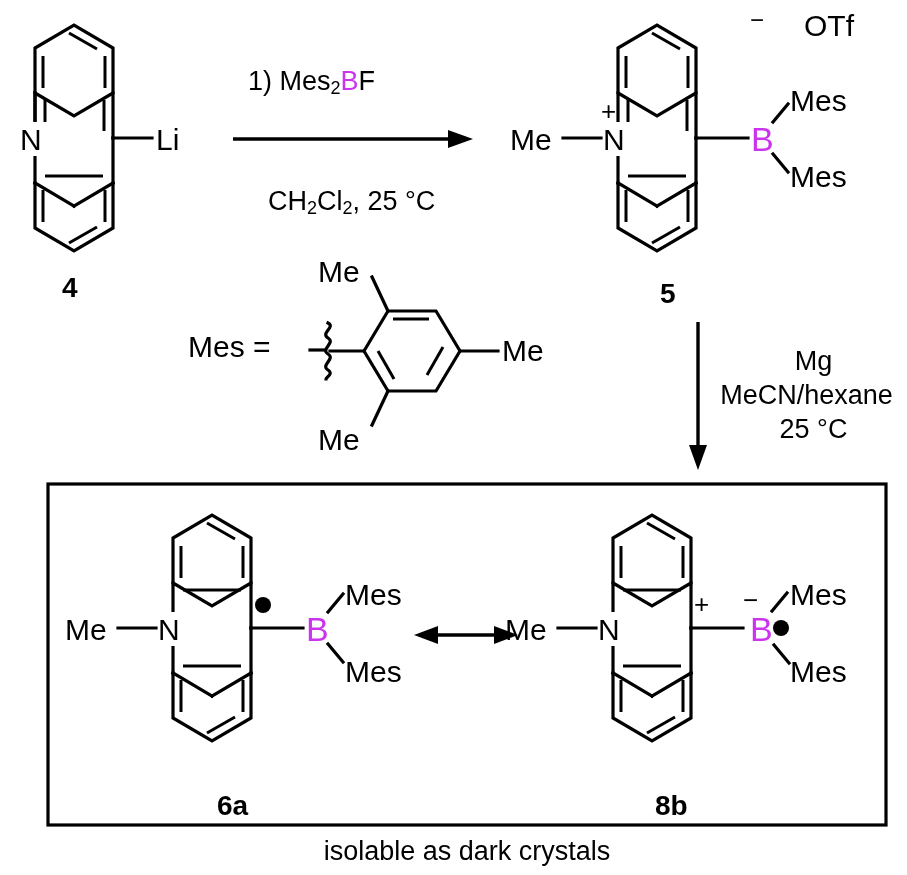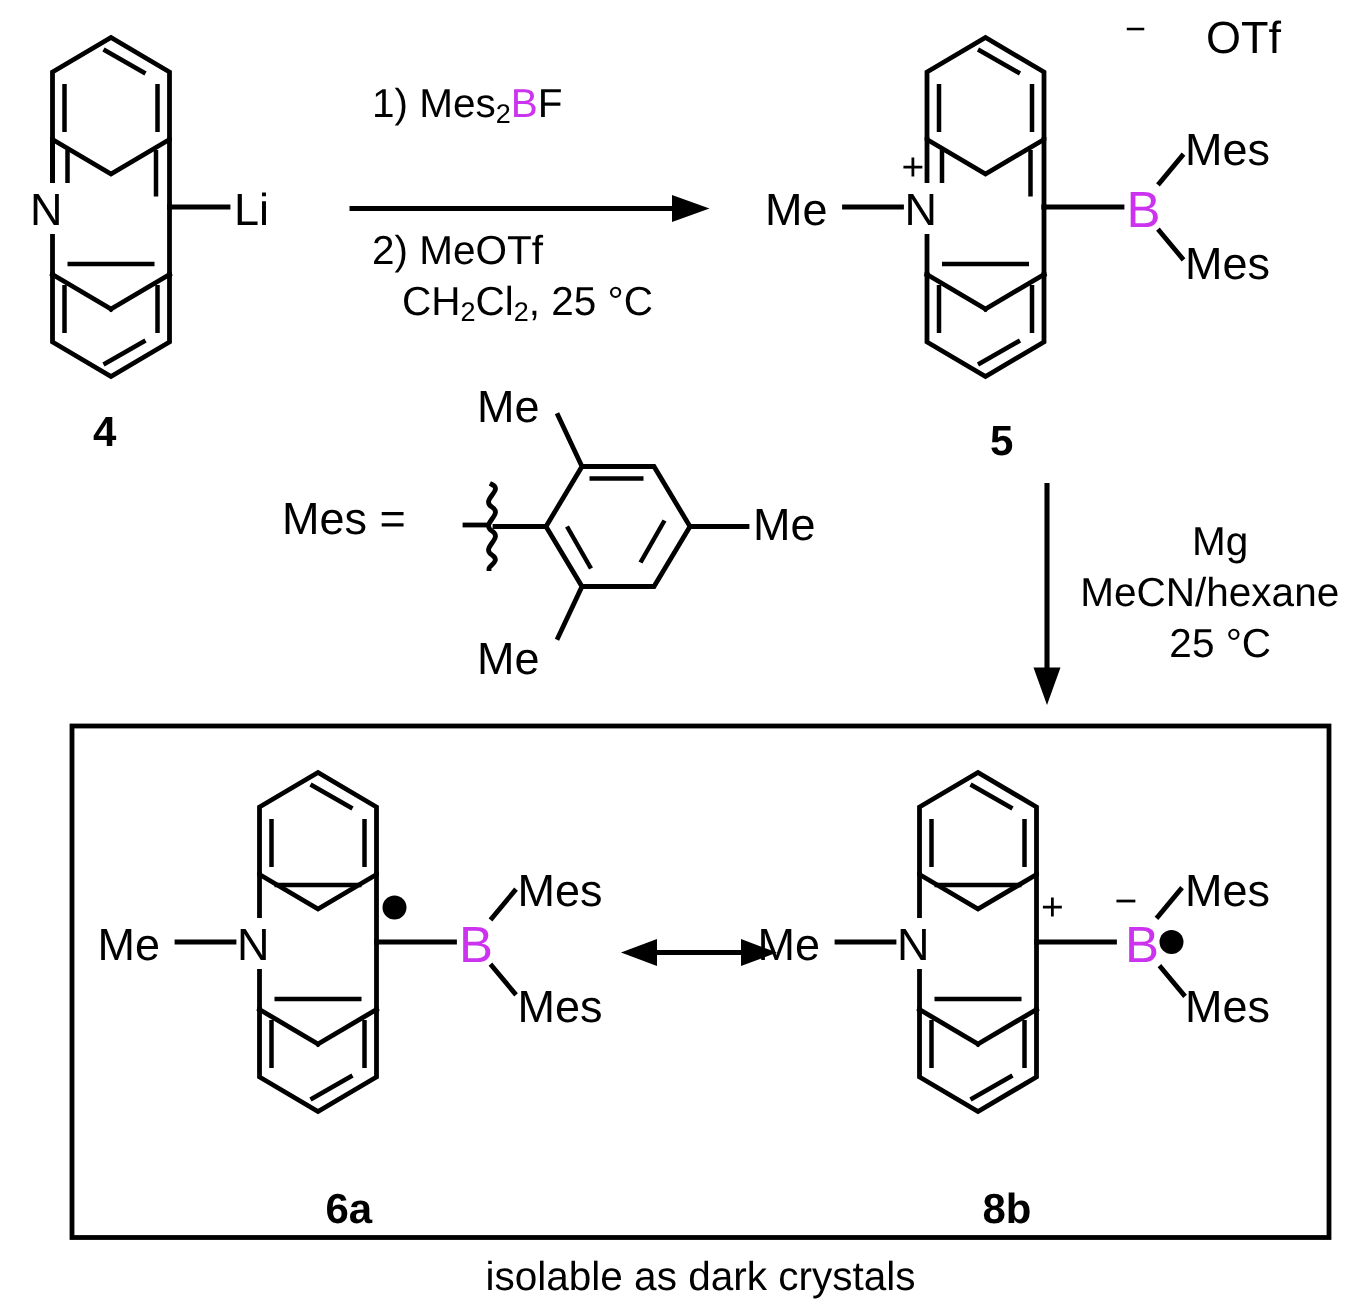--- a/index.html
+++ b/index.html
@@ -111,28 +111,25 @@
   </svg>
   <div style="position:absolute; left:62px; top:272px; width:60px; text-align:left;">
     <span class="lbl-bold" style="font-size:28px; font-weight:bold; font-family:'Liberation Sans',sans-serif;">4</span>
   </div>
 
   <svg style="position:absolute; left:230px; top:55px;" width="250" height="160">
     <path class="arrow-line" d="M3,84 L222,84"></path>
     <path d="M243,84 L218,75 L218,93 Z" fill="#000000"></path>
   </svg>
 
-  <div style="position:absolute; left:248px; top:54px; white-space:nowrap;">
+  <div style="position:absolute; left:248px; top:66px; white-space:nowrap;">
     <span class="cond" style="font-size:27px; font-family:'Liberation Sans',sans-serif;">1)</span><span class="cond" style="font-size:27px; font-family:'Liberation Sans',sans-serif;">&nbsp;</span><span class="cond" style="font-size:27px; font-family:'Liberation Sans',sans-serif;">Mes</span><span style="font-size:18px; font-family:'Liberation Sans',sans-serif; vertical-align:-4px;">2</span><span style="font-size:27px; color:#cc33ee; font-family:'Liberation Sans',sans-serif;">B</span><span class="cond" style="font-size:27px; font-family:'Liberation Sans',sans-serif;">F</span>
   </div>
 
 
-  <div style="position:absolute; left:248px; top:152px; white-space:nowrap;">
-    <span class="cond" style="font-size:27px; font-family:'Liberation Sans',sans-serif;">2)</span><span class="cond" style="font-size:27px; font-family:'Liberation Sans',sans-serif;">&nbsp;</span><span class="cond" style="font-size:27px; font-family:'Liberation Sans',sans-serif;">MeOTf</span>
-  </div>
 
   <div style="position:absolute; left:268px; top:186px; white-space:nowrap;">
     <span class="cond" style="font-size:27px; font-family:'Liberation Sans',sans-serif;">CH</span><span style="font-size:18px; font-family:'Liberation Sans',sans-serif; vertical-align:-4px;">2</span><span class="cond" style="font-size:27px; font-family:'Liberation Sans',sans-serif;">Cl</span><span style="font-size:18px; font-family:'Liberation Sans',sans-serif; vertical-align:-4px;">2</span><span class="cond" style="font-size:27px; font-family:'Liberation Sans',sans-serif;">, 25 °C</span>
   </div>
 
   <svg style="position:absolute; left:505px; top:0px;" width="300" height="320">
 
     <path class="bond" d="M113,48 L113,93 L152,116 L191,93 L191,48 L152,25 Z"></path>
     <path class="inner" d="M121,56 L121,88"></path>
     <path class="inner" d="M147,33 L175,49"></path>

